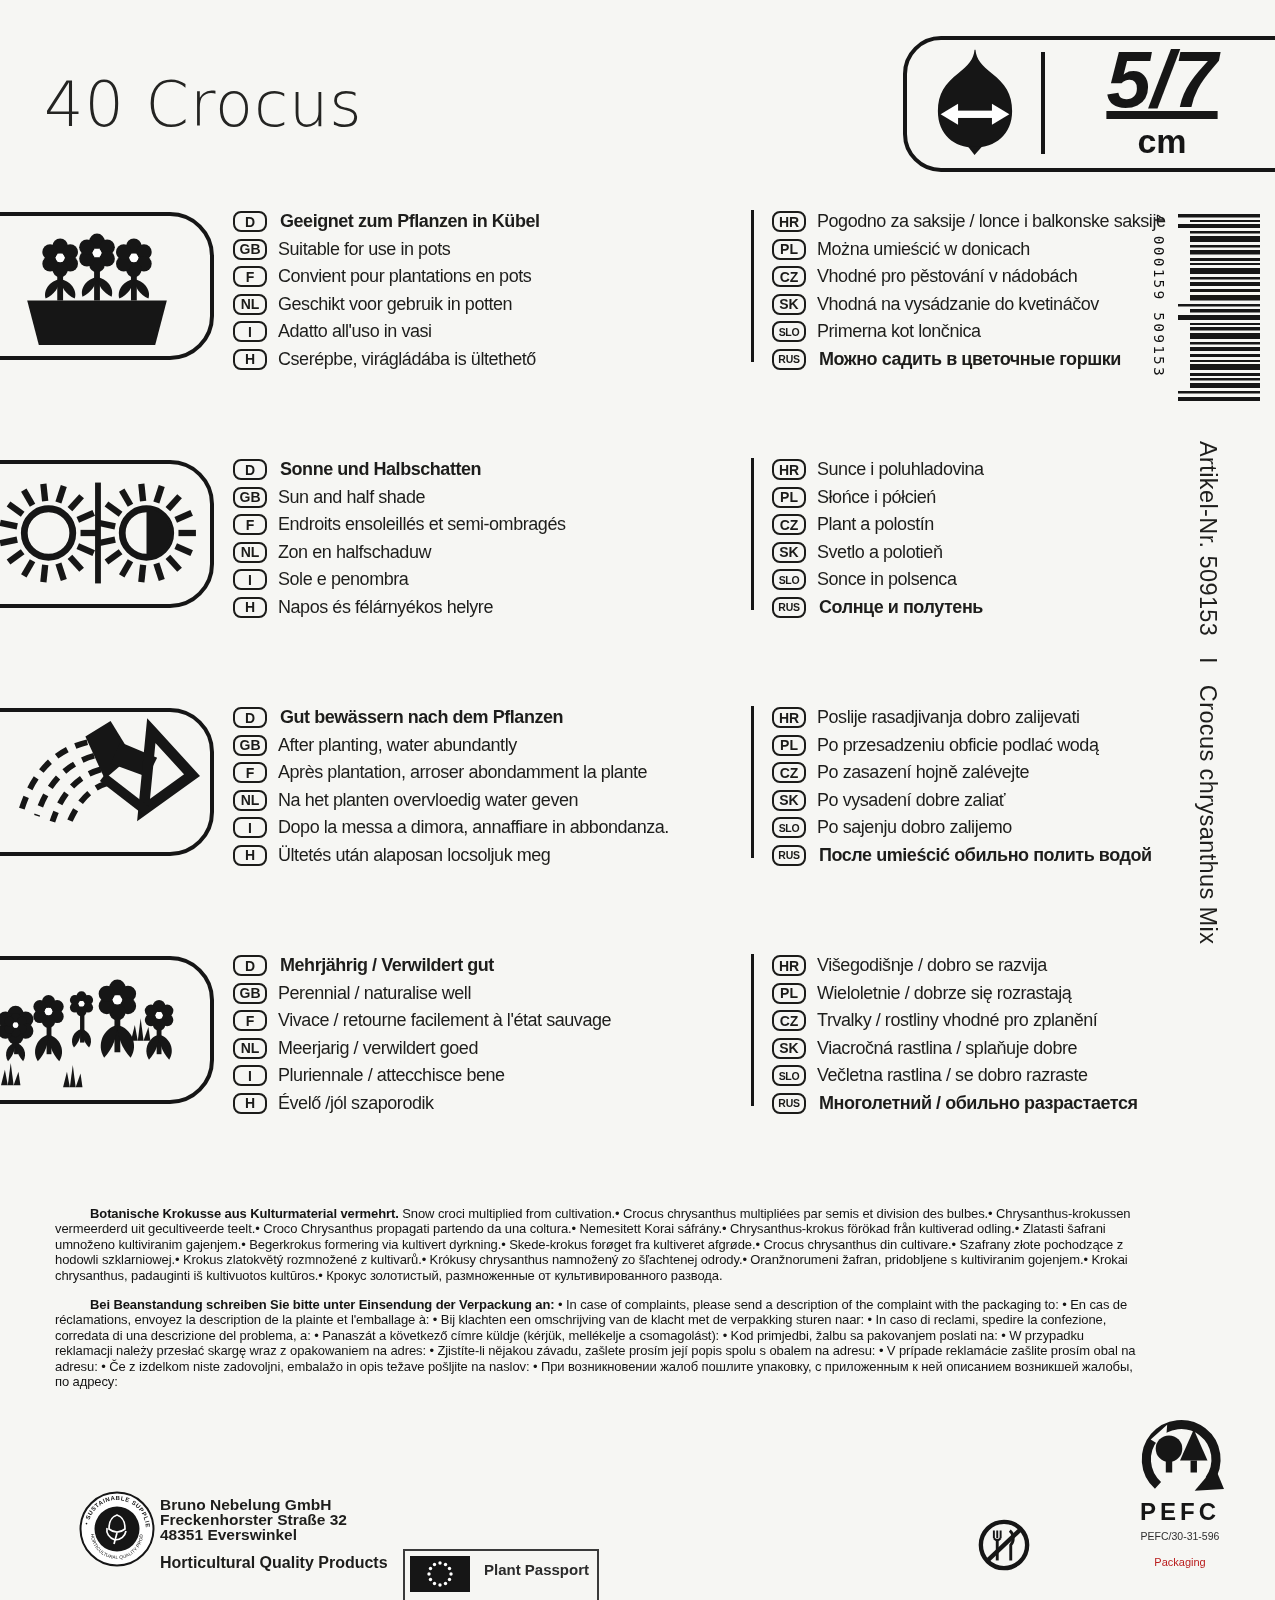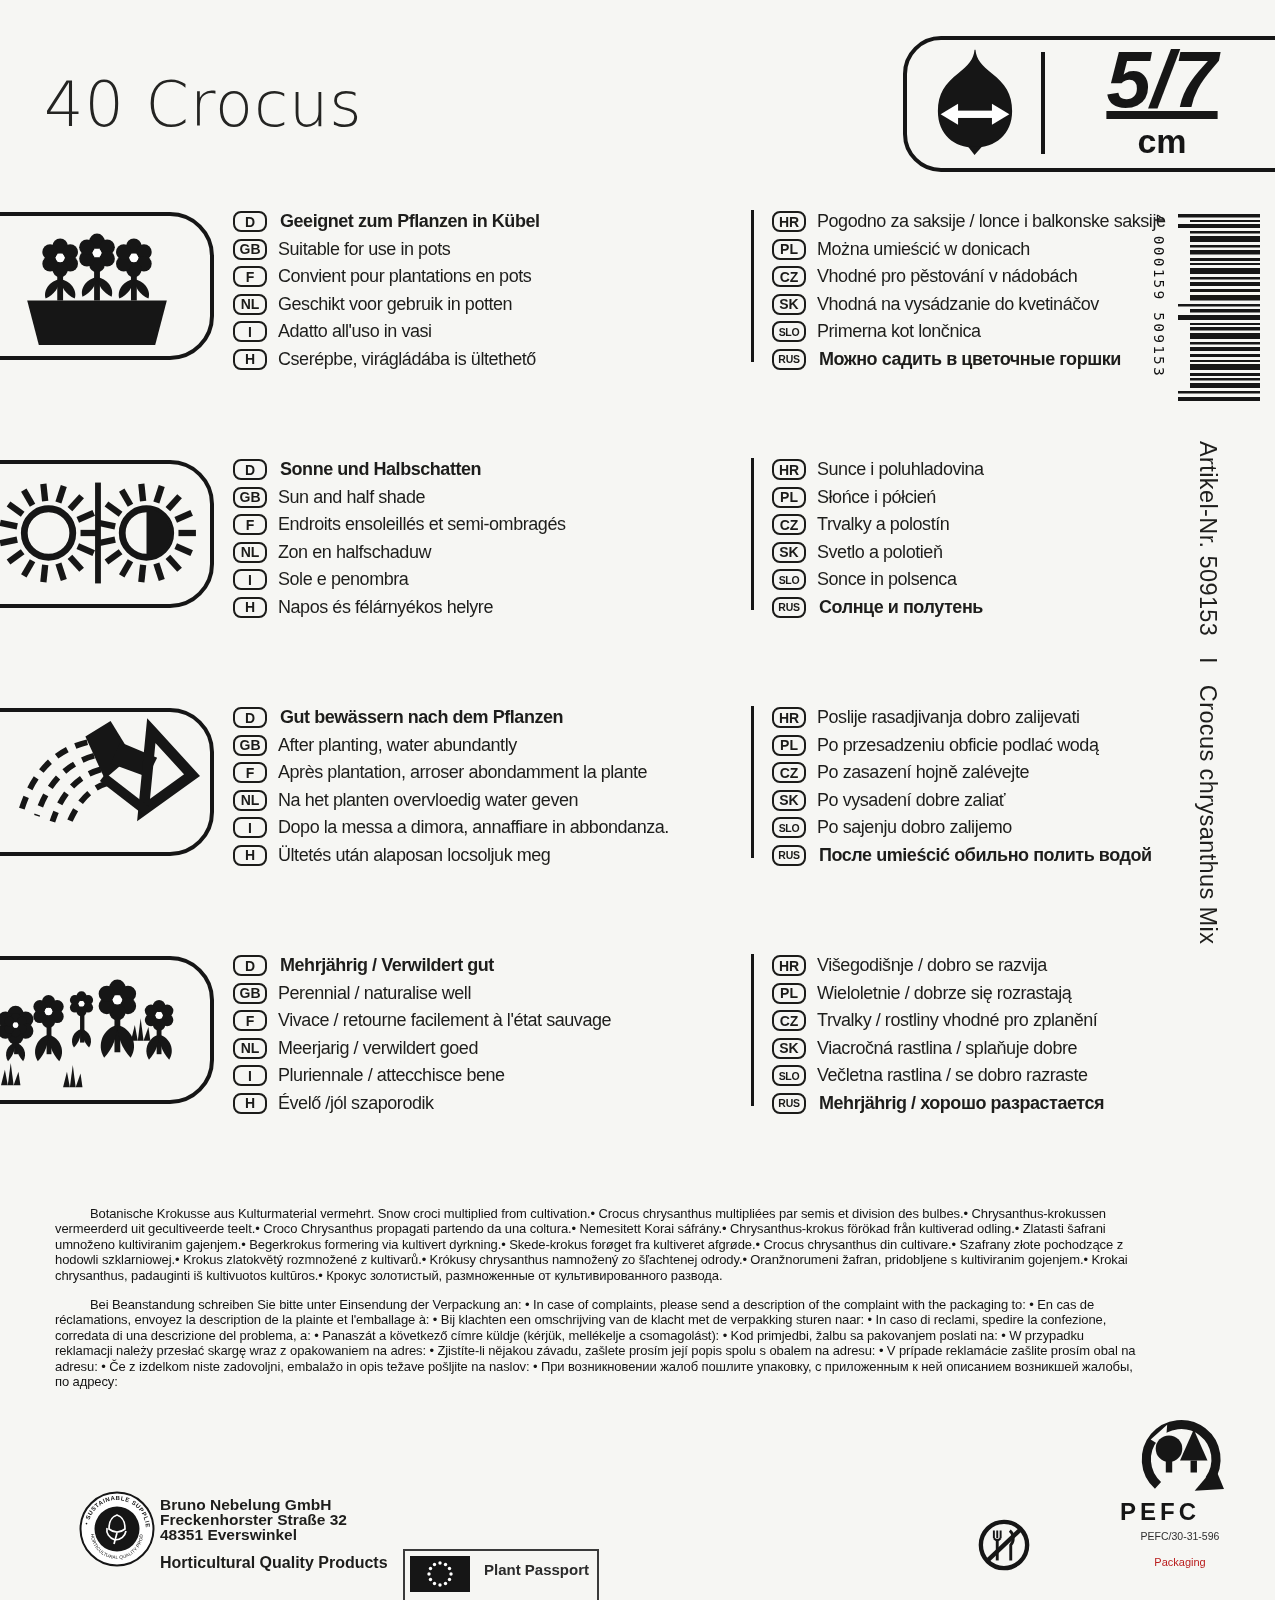--- a/index.html
+++ b/index.html
@@ -43,35 +43,35 @@
   .lang-row{display:flex;align-items:center;height:23.2px;margin-bottom:4.4px;}
   .badge{flex:0 0 auto;width:30px;height:17px;border:2.6px solid #1b1b19;border-radius:8px;
          display:flex;align-items:center;justify-content:center;
          font-size:14px;font-weight:bold;color:#1b1b19;}
   .badge.w3{font-size:10.5px;letter-spacing:-.3px;}
   .txt{margin-left:11px;font-size:18px;letter-spacing:-.45px;white-space:nowrap;color:#1d1d1b;}
   .txt.b{font-weight:bold;margin-left:13px;}
 
   
   .para{left:55px;width:1082px;font-size:13px;line-height:15.4px;letter-spacing:-.1px;color:#141414;}
-  .para .lead{font-weight:normal;padding-left:35px;}
+  .para .lead{font-weight:bold;padding-left:35px;}
 
   
   .addr{left:160px;top:1497px;font-size:15.5px;font-weight:bold;line-height:15.2px;color:#1d1d1b;}
   .addr-tagline{margin-top:12px;font-size:16px;}
   .pp-box{left:403px;top:1528px;width:192px;height:110px;border:2.5px solid #3a3a3a;margin-top:21px;}
   .pp-flag{position:absolute;left:5px;top:5px;}
   .pp-title{position:absolute;right:8px;top:10px;font-size:15px;font-weight:bold;color:#2b2b2b;}
   .pp-rows{position:absolute;left:7px;top:52px;right:4px;}
   .pp-row{display:flex;font-size:13.5px;line-height:16.6px;color:#2b2b2b;}
   .pp-key{font-weight:bold;width:17px;flex:0 0 auto;}
   .badge-circle{left:79px;top:1491px;}
   .no-food{left:977px;top:1518px;}
   .pefc-logo{left:1136px;top:1412px;}
-  .pefc-label{left:1120px;top:1498px;width:120px;text-align:left;font-size:24px;
+  .pefc-label{left:1120px;top:1498px;width:120px;text-align:center;font-size:24px;
               font-weight:bold;letter-spacing:4px;color:#161616;}
   .pefc-cert{left:1120px;top:1530px;width:120px;text-align:center;font-size:10.5px;color:#2e2e2e;}
   .pefc-caption{left:1120px;top:1556px;width:120px;text-align:center;font-size:11px;color:#b91c1c;}
 </style>
 </head>
 <body>
 
 <div class="page">
 
   <div class="abs title">40 Crocus</div>
@@ -290,21 +290,21 @@
         <div class="lang-row">
           <span class="badge">HR</span>
           <span class="txt">Sunce i poluhladovina</span>
         </div>
         <div class="lang-row">
           <span class="badge">PL</span>
           <span class="txt">Słońce i półcień</span>
         </div>
         <div class="lang-row">
           <span class="badge">CZ</span>
-          <span class="txt">Trvalky a polostín</span>
+          <span class="txt">Plant a polostín</span>
         </div>
         <div class="lang-row">
           <span class="badge">SK</span>
           <span class="txt">Svetlo a polotieň</span>
         </div>
         <div class="lang-row">
           <span class="badge w3">SLO</span>
           <span class="txt">Sonce in polsenca</span>
         </div>
         <div class="lang-row">
@@ -495,21 +495,21 @@
         <div class="lang-row">
           <span class="badge">SK</span>
           <span class="txt">Viacročná rastlina / splaňuje dobre</span>
         </div>
         <div class="lang-row">
           <span class="badge w3">SLO</span>
           <span class="txt">Večletna rastlina / se dobro razraste</span>
         </div>
         <div class="lang-row">
           <span class="badge w3">RUS</span>
-          <span class="txt b">Mehrjährig / хорошо разрастается</span>
+          <span class="txt b">Многолетний / обильно разрастается</span>
         </div>
       </div>
   </div>
 
   <div class="abs para" style="top:1206px">
     <span class="lead">Botanische Krokusse aus Kulturmaterial vermehrt.</span><span> Snow croci multiplied from cultivation.• Crocus chrysanthus multipliées par semis et division des bulbes.• Chrysanthus-krokussen vermeerderd uit gecultiveerde teelt.• Croco Chrysanthus propagati partendo da una coltura.• Nemesitett Korai sáfrány.• Chrysanthus-krokus förökad från kultiverad odling.• Zlatasti šafrani umnoženo kultiviranim gajenjem.• Begerkrokus formering via kultivert dyrkning.• Skede-krokus forøget fra kultiveret afgrøde.• Crocus chrysanthus din cultivare.• Szafrany złote pochodzące z hodowli szklarniowej.• Krokus zlatokvětý rozmnožené z kultivarů.• Krókusy chrysanthus namnožený zo šľachtenej odrody.• Oranžnorumeni žafran, pridobljene s kultiviranim gojenjem.• Krokai chrysanthus, padauginti iš kultivuotos kultūros.• Крокус золотистый, размноженные от культивированного развода.</span>
   </div>
   <div class="abs para" style="top:1297px">
     <span class="lead">Bei Beanstandung schreiben Sie bitte unter Einsendung der Verpackung an:</span><span> • In case of complaints, please send a description of the complaint with the packaging to: • En cas de réclamations, envoyez la description de la plainte et l'emballage à: • Bij klachten een omschrijving van de klacht met de verpakking sturen naar: • In caso di reclami, spedire la confezione, corredata di una descrizione del problema, a: • Panaszát a következő címre küldje (kérjük, mellékelje a csomagolást): • Kod primjedbi, žalbu sa pakovanjem poslati na: • W przypadku reklamacji należy przesłać skargę wraz z opakowaniem na adres: • Zjistíte-li nějakou závadu, zašlete prosím její popis spolu s obalem na adresu: • V prípade reklamácie zašlite prosím obal na adresu: • Če z izdelkom niste zadovoljni, embalažo in opis težave pošljite na naslov: • При возникновении жалоб пошлите упаковку, с приложенным к ней описанием возникшей жалобы, по адресу:</span>
   </div>

